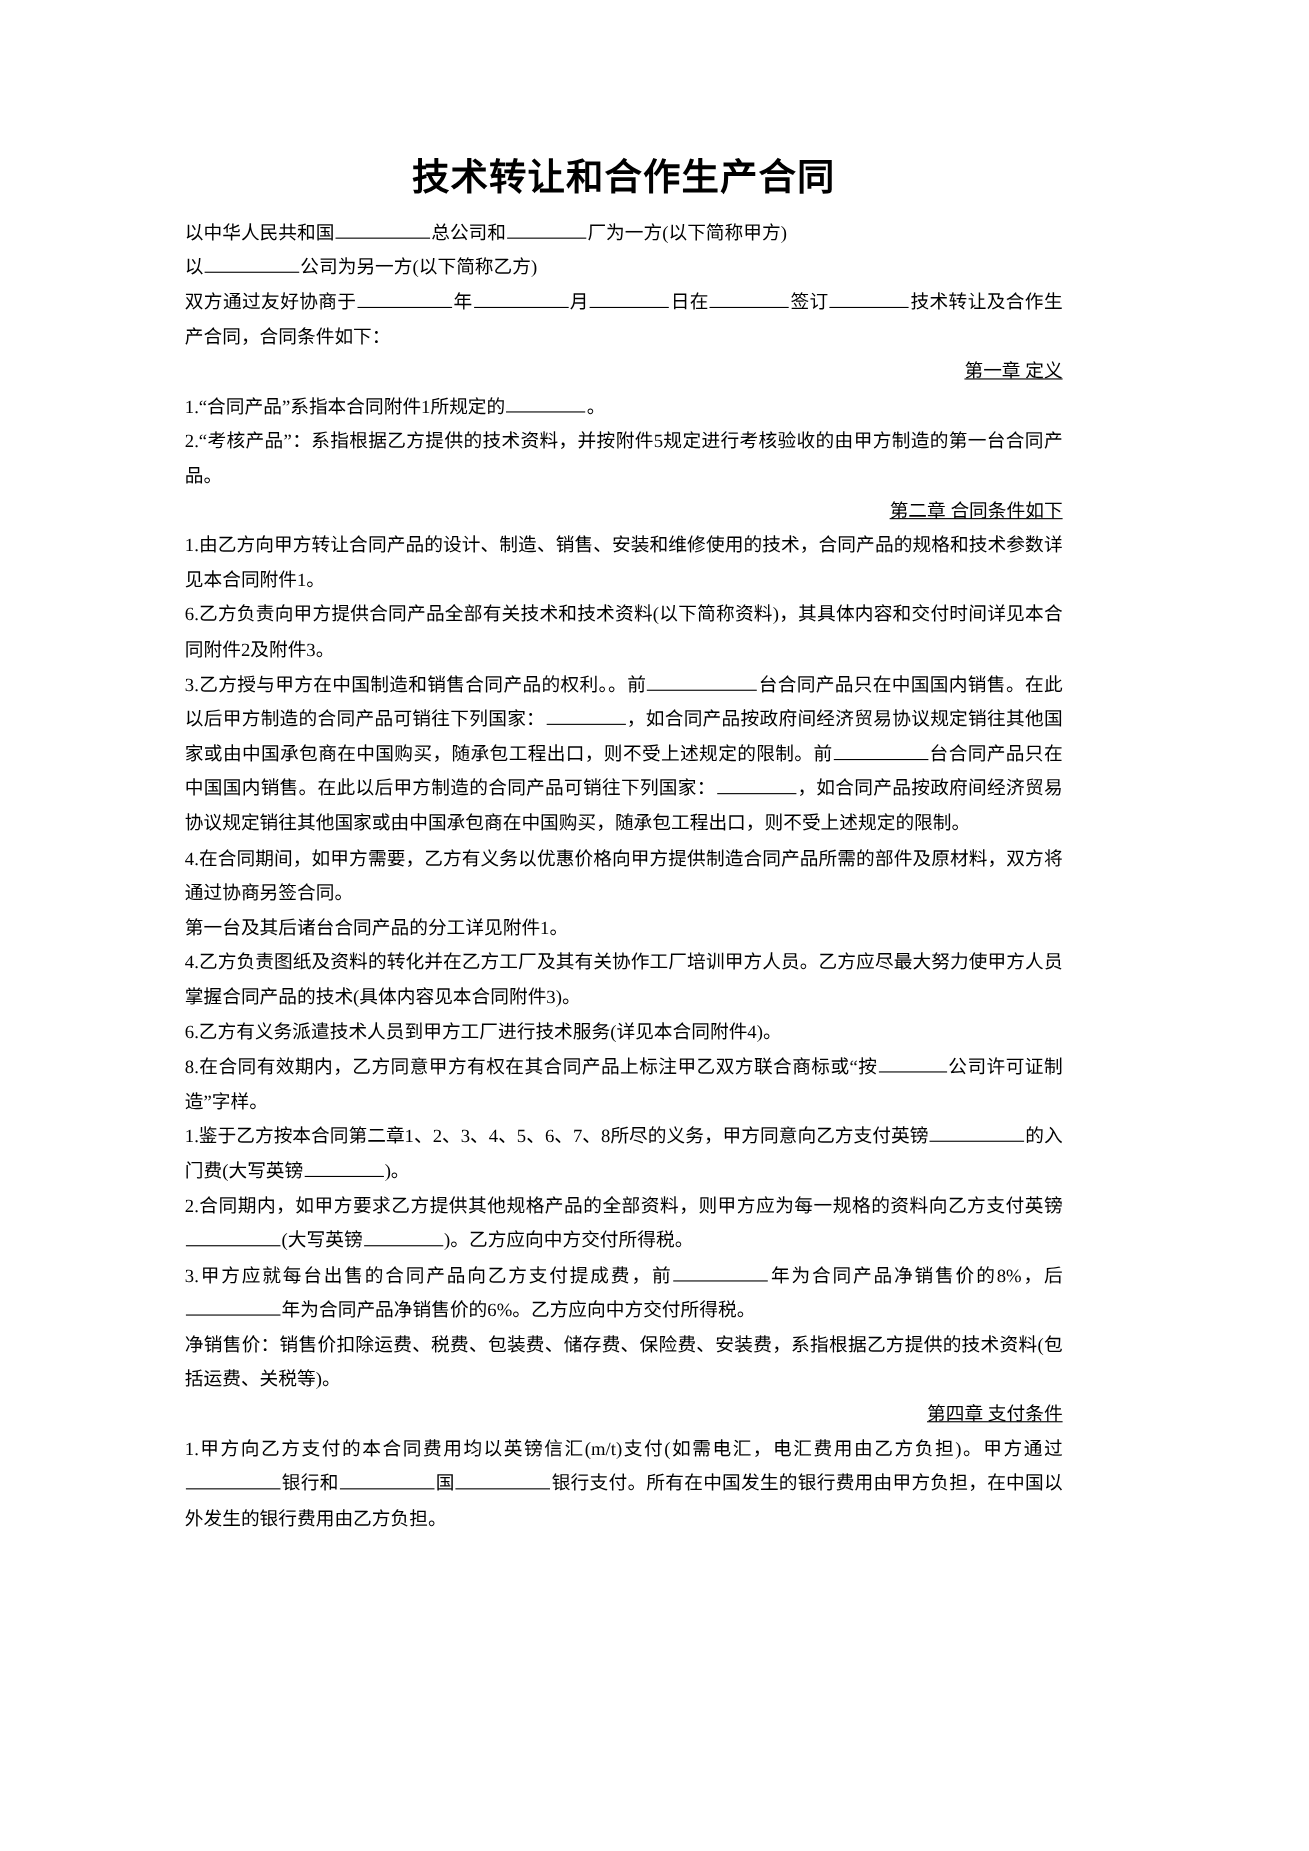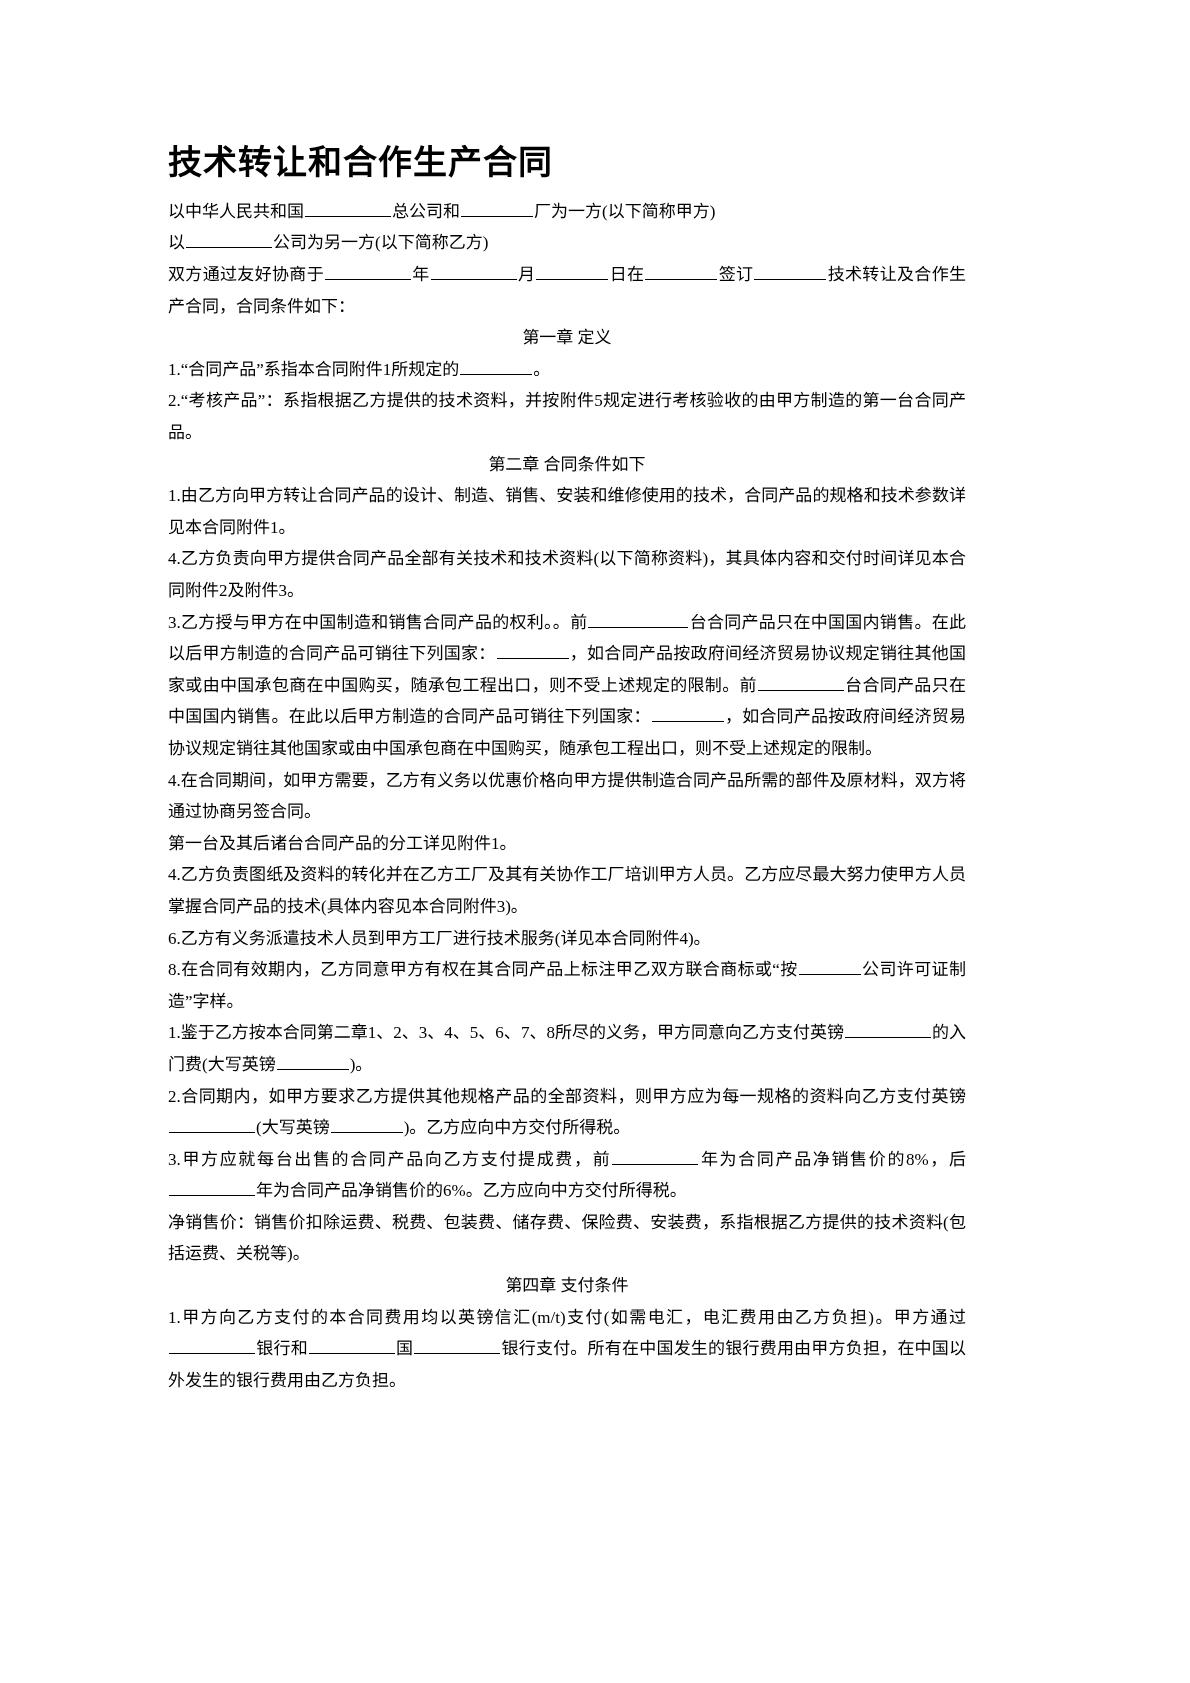--- a/index.html
+++ b/index.html
@@ -23,36 +23,38 @@
   }
   .content {
     position: absolute;
     left: 168px;
     top: 140px;
     width: 798px;
   }
   .doc-title {
     font-size: 34px;
     font-weight: bold;
+    text-align: center;
     letter-spacing: 1px;
     line-height: 1.35;
     margin: 0 0 10px 0;
     padding: 0;
   }
   .para {
     font-size: 17px;
     line-height: 31.6px;
     text-align: justify;
     text-justify: inter-ideograph;
     margin: 0;
     padding: 0;
     word-break: break-all;
   }
   .para.heading {
-    text-align: center;
+    text-align: right;
+    text-decoration: underline;
   }
   .blank {
     display: inline-block;
     border-bottom: 1px solid #000;
     vertical-align: baseline;
     height: 0.95em;
     margin: 0 1px;
   }
   .b-md  { width: 72px; }
   .b-lg  { width: 86px; }
@@ -67,21 +69,21 @@
     <h1 class="doc-title">技术转让和合作生产合同</h1>
     <div id="paragraph-container">
         <p class="para" id="preamble-1">以中华人民共和国<span class="blank b-lg"></span>总公司和<span class="blank b-md"></span>厂为一方(以下简称甲方)</p>
         <p class="para" id="preamble-2">以<span class="blank b-lg"></span>公司为另一方(以下简称乙方)</p>
         <p class="para" id="preamble-3">双方通过友好协商于<span class="blank b-lg"></span>年<span class="blank b-lg"></span>月<span class="blank b-md"></span>日在<span class="blank b-md"></span>签订<span class="blank b-md"></span>技术转让及合作生产合同，合同条件如下：</p>
         <p class="para heading" id="chapter-1-heading">第一章 定义</p>
         <p class="para" id="c1-item-1">1.“合同产品”系指本合同附件1所规定的<span class="blank b-md"></span>。</p>
         <p class="para" id="c1-item-2">2.“考核产品”：系指根据乙方提供的技术资料，并按附件5规定进行考核验收的由甲方制造的第一台合同产品。</p>
         <p class="para heading" id="chapter-2-heading">第二章 合同条件如下</p>
         <p class="para" id="c2-item-1">1.由乙方向甲方转让合同产品的设计、制造、销售、安装和维修使用的技术，合同产品的规格和技术参数详见本合同附件1。</p>
-        <p class="para" id="c2-item-2">4.乙方负责向甲方提供合同产品全部有关技术和技术资料(以下简称资料)，其具体内容和交付时间详见本合同附件2及附件3。</p>
+        <p class="para" id="c2-item-2">6.乙方负责向甲方提供合同产品全部有关技术和技术资料(以下简称资料)，其具体内容和交付时间详见本合同附件2及附件3。</p>
         <p class="para" id="c2-item-3">3.乙方授与甲方在中国制造和销售合同产品的权利。。前<span class="blank b-xl"></span>台合同产品只在中国国内销售。在此以后甲方制造的合同产品可销往下列国家：<span class="blank b-md"></span>，如合同产品按政府间经济贸易协议规定销往其他国家或由中国承包商在中国购买，随承包工程出口，则不受上述规定的限制。前<span class="blank b-lg"></span>台合同产品只在中国国内销售。在此以后甲方制造的合同产品可销往下列国家：<span class="blank b-md"></span>，如合同产品按政府间经济贸易协议规定销往其他国家或由中国承包商在中国购买，随承包工程出口，则不受上述规定的限制。</p>
         <p class="para" id="c2-item-4">4.在合同期间，如甲方需要，乙方有义务以优惠价格向甲方提供制造合同产品所需的部件及原材料，双方将通过协商另签合同。</p>
         <p class="para" id="c2-note">第一台及其后诸台合同产品的分工详见附件1。</p>
         <p class="para" id="c2-item-5">4.乙方负责图纸及资料的转化并在乙方工厂及其有关协作工厂培训甲方人员。乙方应尽最大努力使甲方人员掌握合同产品的技术(具体内容见本合同附件3)。</p>
         <p class="para" id="c2-item-6">6.乙方有义务派遣技术人员到甲方工厂进行技术服务(详见本合同附件4)。</p>
         <p class="para" id="c2-item-8">8.在合同有效期内，乙方同意甲方有权在其合同产品上标注甲乙双方联合商标或“按<span class="blank b-end"></span>公司许可证制造”字样。</p>
         <p class="para" id="c3-item-1">1.鉴于乙方按本合同第二章1、2、3、4、5、6、7、8所尽的义务，甲方同意向乙方支付英镑<span class="blank b-lg"></span>的入门费(大写英镑<span class="blank b-md"></span>)。</p>
         <p class="para" id="c3-item-2">2.合同期内，如甲方要求乙方提供其他规格产品的全部资料，则甲方应为每一规格的资料向乙方支付英镑<span class="blank b-lg"></span>(大写英镑<span class="blank b-md"></span>)。乙方应向中方交付所得税。</p>
         <p class="para" id="c3-item-3">3.甲方应就每台出售的合同产品向乙方支付提成费，前<span class="blank b-lg"></span>年为合同产品净销售价的8%，后<span class="blank b-lg"></span>年为合同产品净销售价的6%。乙方应向中方交付所得税。</p>
         <p class="para" id="c3-note">净销售价：销售价扣除运费、税费、包装费、储存费、保险费、安装费，系指根据乙方提供的技术资料(包括运费、关税等)。</p>

